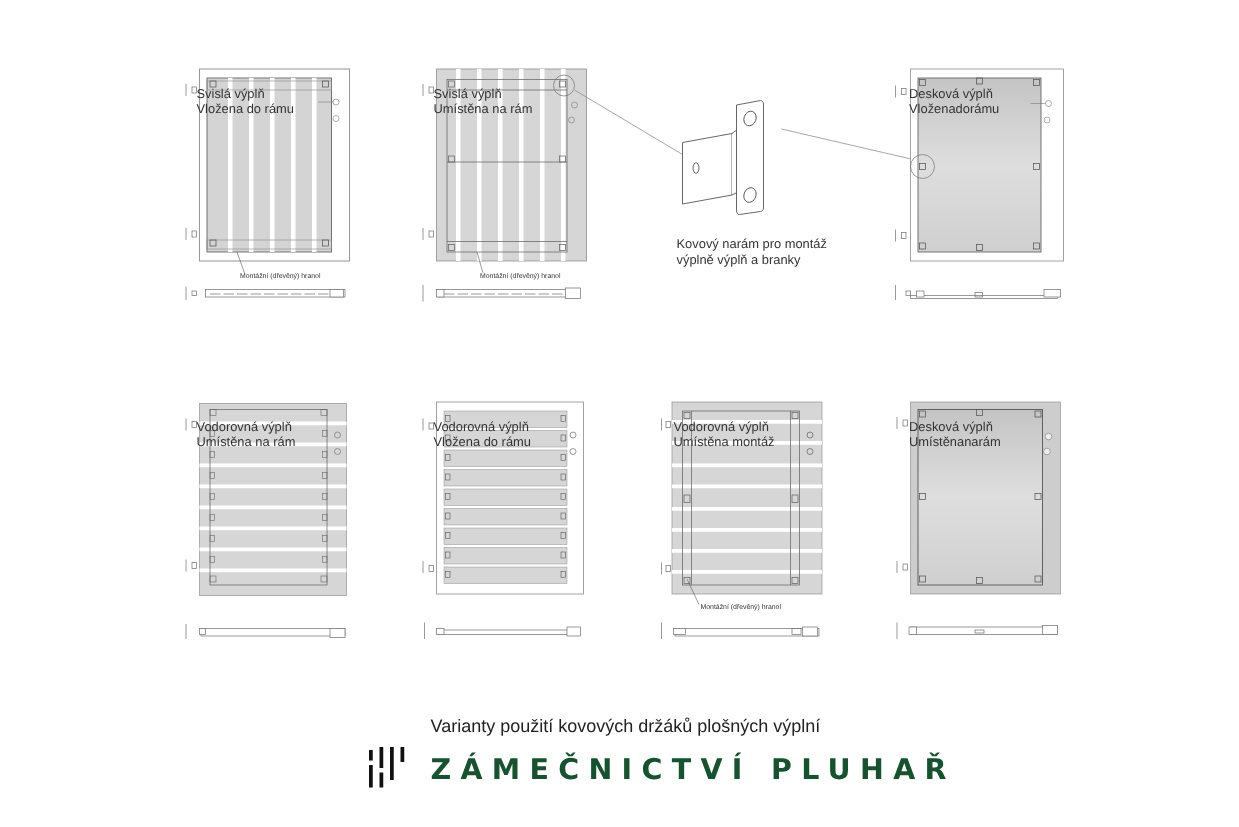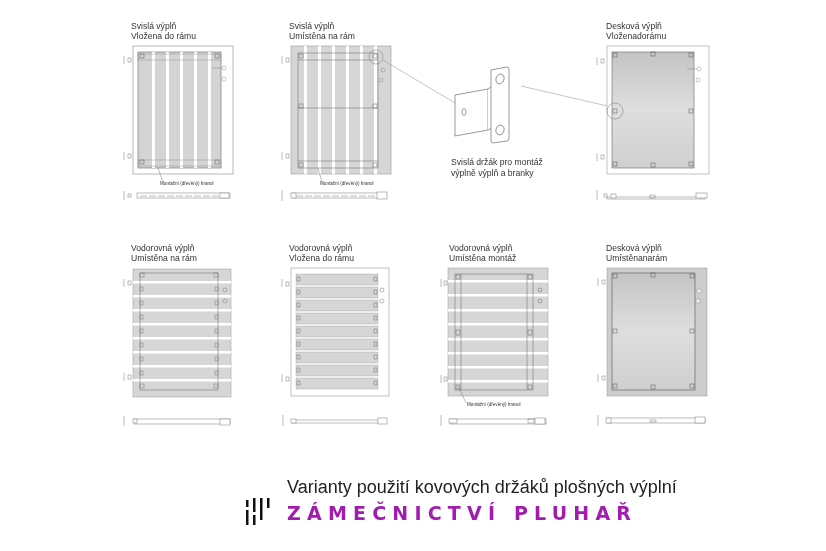--- a/index.html
+++ b/index.html
@@ -1,21 +1,21 @@
 <!DOCTYPE html>
 <html><head>
 <meta charset="utf-8">
 <style>
   html,body{margin:0;padding:0;background:#fff;}
   body{width:826px;height:551px;position:relative;overflow:hidden;font-family:"Liberation Sans",sans-serif;color:#222;}
-  .title{position:absolute;font-size:8.6px;line-height:10px;color:#333;white-space:nowrap;}
+  .title{position:absolute;font-size:8.6px;line-height:10px;color:#333;white-space:nowrap;margin-top:36px;}
   .lbl{position:absolute;font-size:4.6px;color:#333;white-space:nowrap;}
   svg{position:absolute;left:0;top:0;}
-  .caption{position:absolute;left:287px;top:477px;font-size:18px;color:#222;white-space:nowrap;}
-  .brand{position:absolute;left:287px;top:502px;font-size:19px;font-weight:bold;letter-spacing:6.2px;color:#a21caf;white-space:nowrap;font-family:"DejaVu Sans",sans-serif;}
+  .caption{position:absolute;left:287px;top:477px;font-size:12px;color:#222;white-space:nowrap;}
+  .brand{position:absolute;left:287px;top:502px;font-size:19px;font-weight:bold;letter-spacing:6.2px;color:#14532d;white-space:nowrap;font-family:"DejaVu Sans",sans-serif;}
   .bracket-lbl{position:absolute;left:451px;top:157px;font-size:8.6px;line-height:11px;color:#333;}
 </style>
 </head>
 <body>
 
 <svg width="826" height="551" viewBox="0 0 826 551">
   <defs>
     <linearGradient id="plate" x1="0" y1="0" x2="0" y2="1">
       <stop offset="0" stop-color="#c4c4c4"></stop>
       <stop offset="0.5" stop-color="#dedede"></stop>
@@ -352,18 +352,18 @@
 <div class="title" style="left:606px;top:243px;">
   <div>Desková výplň</div>
   <div>Umístěnanarám</div>
 </div>
 
 <div class="lbl" style="left:160px;top:181px;">Montážní (dřevěný) hranol</div>
 <div class="lbl" style="left:320px;top:181px;">Montážní (dřevěný) hranol</div>
 <div class="lbl" style="left:467px;top:402px;">Montážní (dřevěný) hranol</div>
 
 <div class="bracket-lbl">
-  <div>Svislá držák pro montáž</div>
+  <div>Kovový narám pro montáž</div>
   <div>výplně výplň a branky</div>
 </div>
 
 <div class="caption">Varianty použití kovových držáků plošných výplní</div>
 <div class="brand">ZÁMEČNICTVÍ PLUHAŘ</div>
 
 </body></html>

